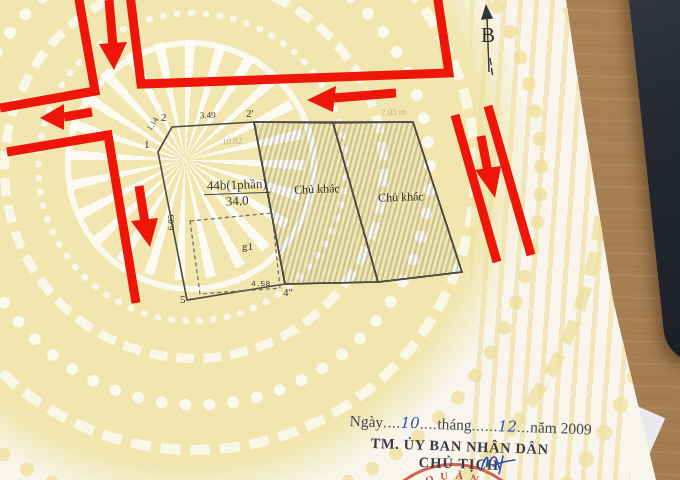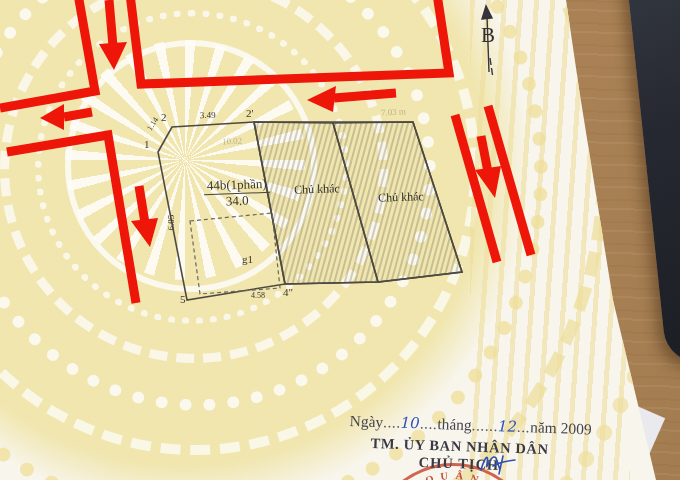--- a/index.html
+++ b/index.html
@@ -129,32 +129,32 @@
 
     <div class="lbl" style="left:144px; top:139px; font-size:11px;">1</div>
     <div class="lbl" style="left:161px; top:112px; font-size:11px;">2</div>
     <div class="lbl" style="left:246px; top:108px; font-size:11px;">2'</div>
     <div class="lbl" style="left:283px; top:287px; font-size:11px;">4"</div>
     <div class="lbl" style="left:180px; top:294px; font-size:11px;">5</div>
 
     <div class="lbl" style="left:200px; top:111px; font-size:9px; transform:rotate(-2deg);">3.49</div>
     <div class="lbl" style="left:146px; top:128px; font-size:8px; transform:rotate(-58deg); transform-origin:left top;">1.14</div>
     <div class="lbl" style="left:155px; top:218px; width:34px; text-align:center; font-size:9px; transform:rotate(-90deg);">6.05</div>
-    <div class="lbl" style="left:251px; top:292px; font-size:8px;">4.58</div>
+    <div class="lbl" style="left:251px; top:280px; font-size:8px;font-family:Liberation Mono, monospace;">4.58</div>
 
     <div class="lbl faint" style="left:381px; top:108px; font-size:9px; transform:rotate(-3deg);">7.03 m</div>
     <div class="lbl faint" style="left:222px; top:137px; font-size:9px; transform:rotate(-3deg);">10.02</div>
 
     <div class="lbl" id="parcel-frac">
       <span class="top">44b(1phần)</span><br>
       <span>34.0</span>
     </div>
     <div class="lbl" style="left:294px; top:183px; font-size:12px; transform:rotate(-2deg); color:#35332c;">Chủ khác</div>
     <div class="lbl" style="left:378px; top:191px; font-size:12px; transform:rotate(-2deg); color:#35332c;">Chủ khác</div>
-    <div class="lbl" style="left:242px; top:241px; font-size:11px;margin-top:13px;">g1</div>
+    <div class="lbl" style="left:242px; top:241px; font-size:11px;">g1</div>
 
     <div class="footer-text" id="date-line">
       <span>Ngày</span><span class="dots">....</span><span class="handwritten">10</span><span class="dots">....</span><span>tháng</span><span class="dots">......</span><span class="handwritten">12</span><span class="dots">...</span><span>năm 2009</span>
     </div>
     <div class="footer-text" id="committee">TM. ỦY BAN NHÂN DÂN</div>
     <div class="footer-text" id="chairman">CHỦ TỊCH</div>
 
     <svg id="signature" width="46" height="34" viewBox="0 0 46 34">
       <path d="M6,22 C10,8 14,5 12,16 C10,26 16,4 21,10 L25,22 M18,18 C24,14 32,13 40,12 M28,8 L24,26" stroke="#3150b4" stroke-width="1.6" fill="none" stroke-linecap="round"></path>
     </svg>

